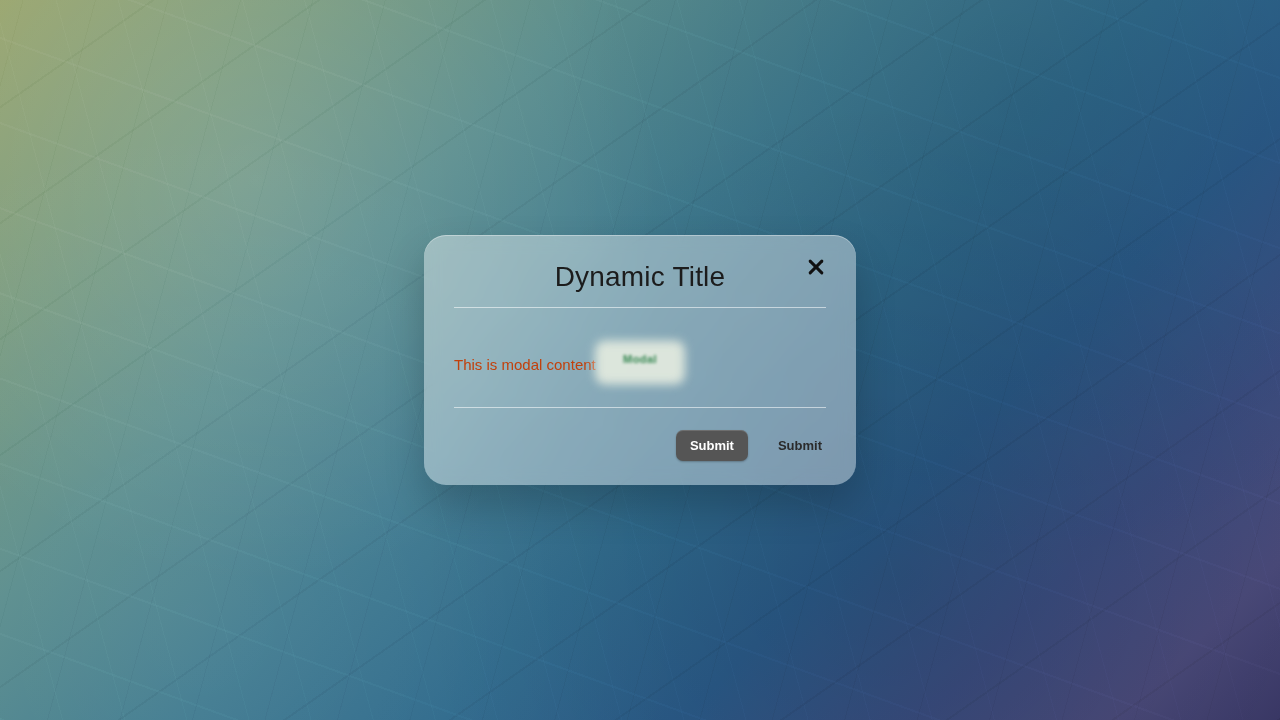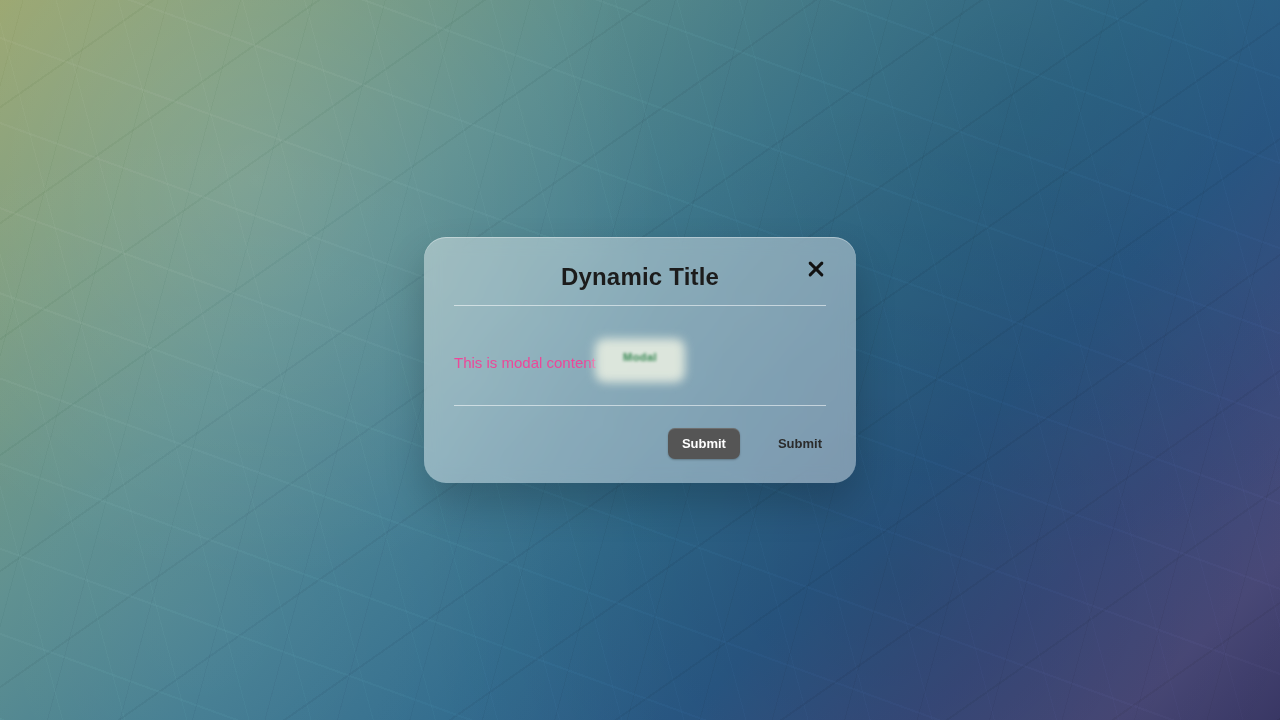--- a/index.html
+++ b/index.html
@@ -53,42 +53,42 @@
     color: #222;
   }
 
   .modal-header {
     position: relative;
     text-align: center;
     padding-bottom: 14px;
     border-bottom: 1px solid rgba(255,255,255,0.55);
   }
   .modal-title {
-    font-size: 24px;
-    font-weight: 700;
+    font-size: 28px;
+    font-weight: 400;
     color: #1c1c1c;
     letter-spacing: 0.2px;
   }
   .close {
     position: absolute;
     right: -4px;
     top: -8px;
     width: 28px; height: 28px;
     cursor: pointer;
     display:flex; align-items:center; justify-content:center;
   }
   .close svg { width: 20px; height: 20px; }
   .close path { stroke: #111; stroke-width: 3.6; stroke-linecap: round; }
 
   .modal-body {
     position: relative;
     padding: 28px 0 34px 0;
     border-bottom: 1px solid rgba(255,255,255,0.55);
   }
-  .body-text { font-size: 15px; color: #ec4899; margin-top: 20px; }
+  .body-text { font-size: 15px; color: #c2410c; margin-top: 20px; }
 
   
   .ghost-btn {
     position: absolute;
     left: 50%; top: 50%;
     transform: translate(-50%, -40%);
     width: 90px; height: 44px;
     background: rgba(230, 236, 224, 0.9);
     border-radius: 10px;
     filter: blur(5px);
@@ -103,21 +103,21 @@
     font-weight: 700;
     letter-spacing: 0.4px;
     filter: blur(1.5px);
     opacity: 0.9;
     pointer-events: none;
   }
 
   .modal-footer {
     display: flex;
     justify-content: flex-end;
-    gap: 34px;
+    gap: 26px;
     padding-top: 22px;
   }
   .btn {
     font-size: 13px;
     font-weight: 600;
     border-radius: 7px;
     cursor: pointer;
     border: none;
     font-family: inherit;
   }

